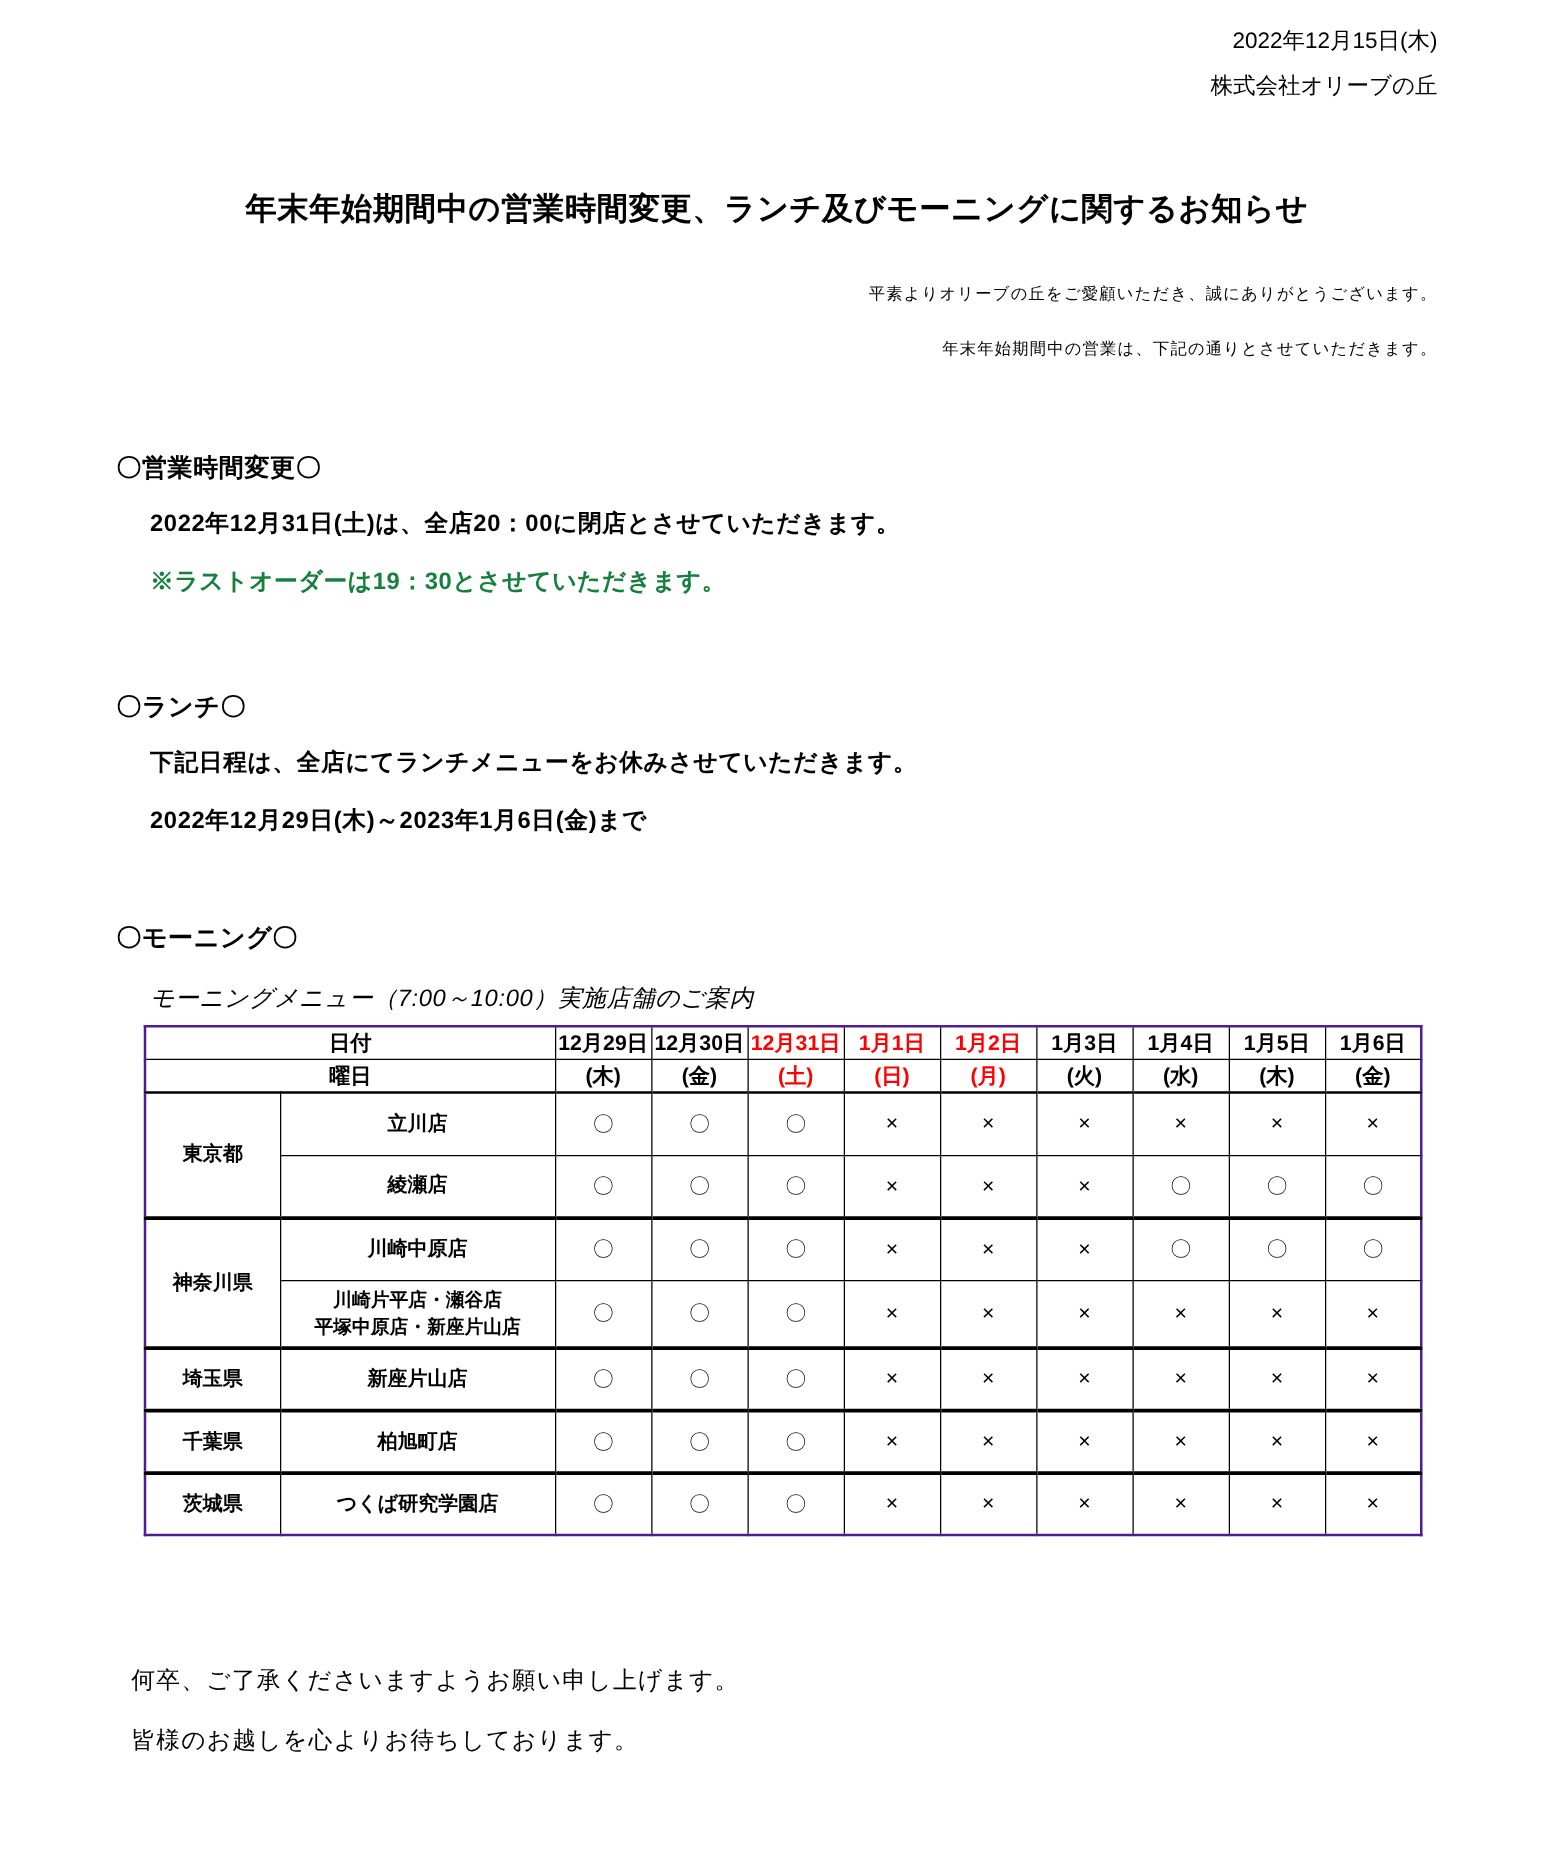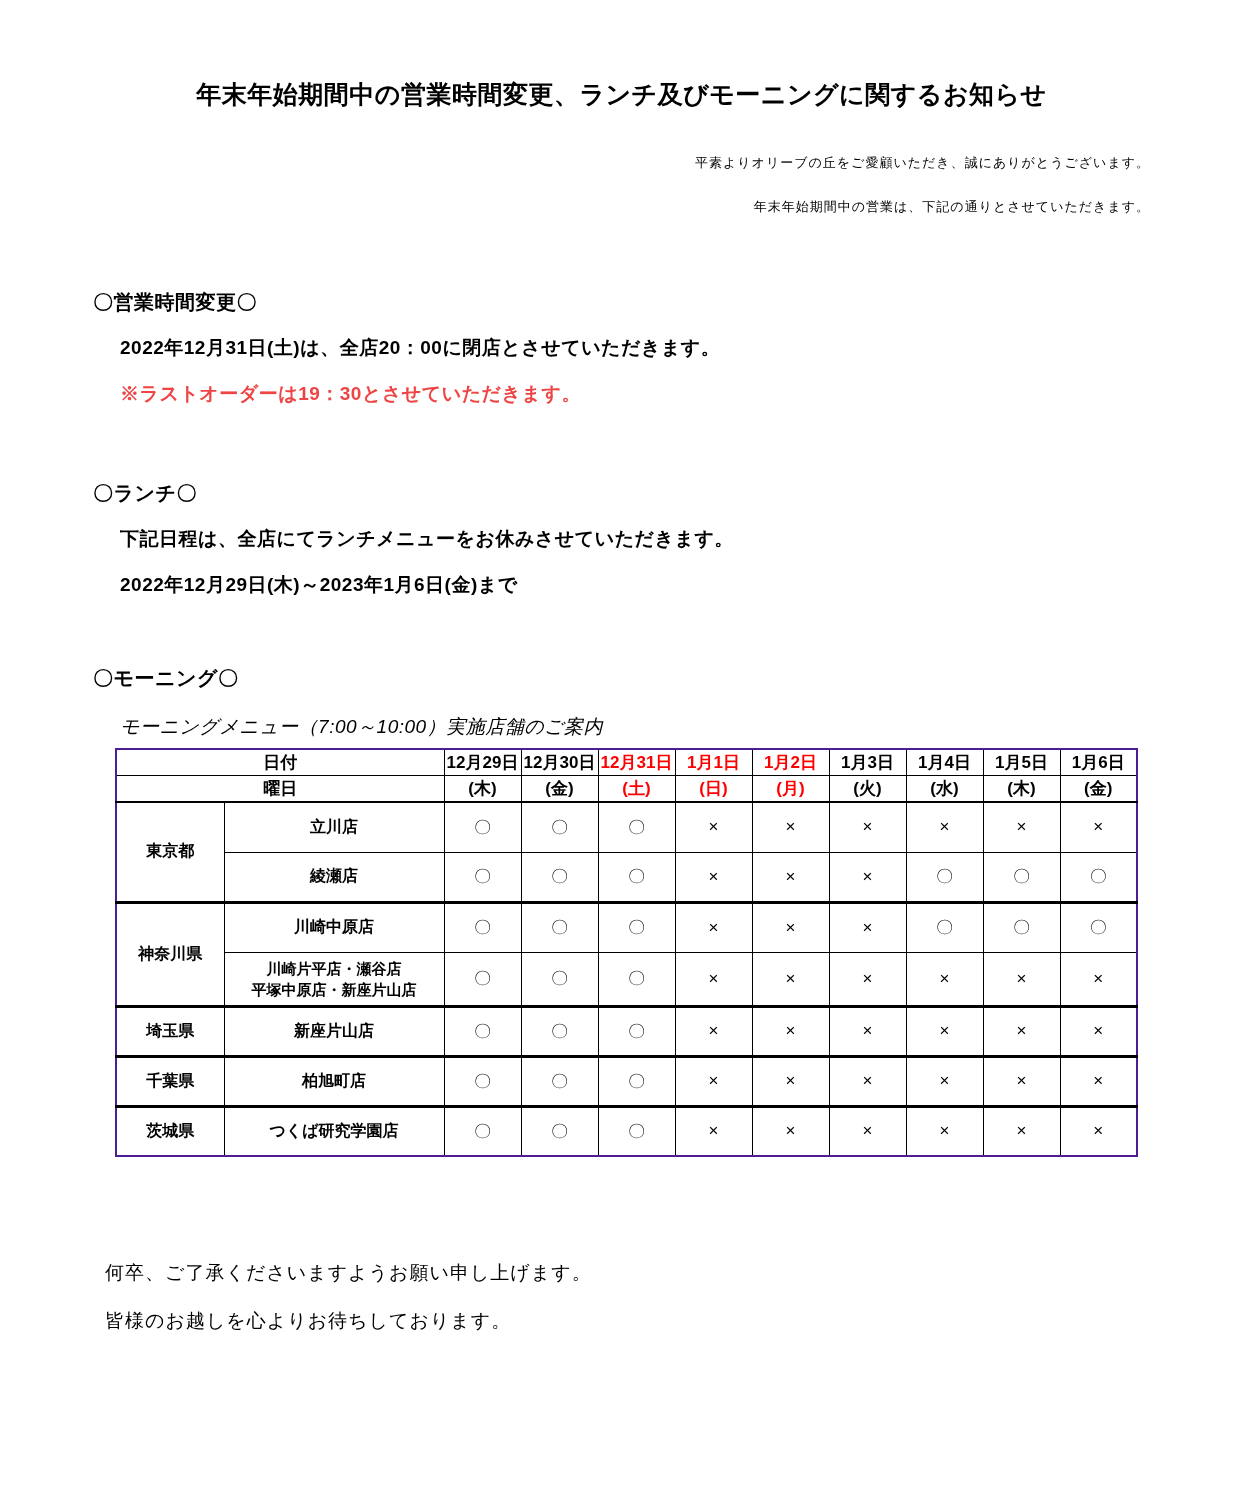--- a/index.html
+++ b/index.html
@@ -35,21 +35,21 @@
   .sec-morning { margin-top:68px; }
   .sec-line {
     margin:20px 0 0 0;
     padding-left:27px;
     font-size:19px;
     font-weight:bold;
     line-height:24px;
     letter-spacing:0.5px;
   }
   .sec-line.gap { margin-top:22px; }
-  .red-text { color:#ef4444; }
+  .red-text { color:#15803d; }
   .caption {
     margin:22px 0 0 0;
     padding-left:27px;
     font-size:19px;
     font-weight:normal;
     letter-spacing:0.5px;
     font-style:italic;
   }
 
   
@@ -81,20 +81,24 @@
 
   
   .footer { margin-top:104px; }
   .footer p { margin:0 0 24px 12px; font-size:19px; line-height:24px; letter-spacing:1px; }
 </style>
 </head>
 <body>
 
 <div class="page">
 
+  <div class="meta">
+    <div>2022年12月15日(木)</div>
+    <div>株式会社オリーブの丘</div>
+  </div>
 
   <h1 class="doc-title">年末年始期間中の営業時間変更、ランチ及びモーニングに関するお知らせ</h1>
 
   <div class="intro">
     <p>平素よりオリーブの丘をご愛顧いただき、誠にありがとうございます。</p>
     <p>年末年始期間中の営業は、下記の通りとさせていただきます。</p>
   </div>
 
   <div class="sec-hours">
     <p class="section-heading">〇営業時間変更〇</p>

